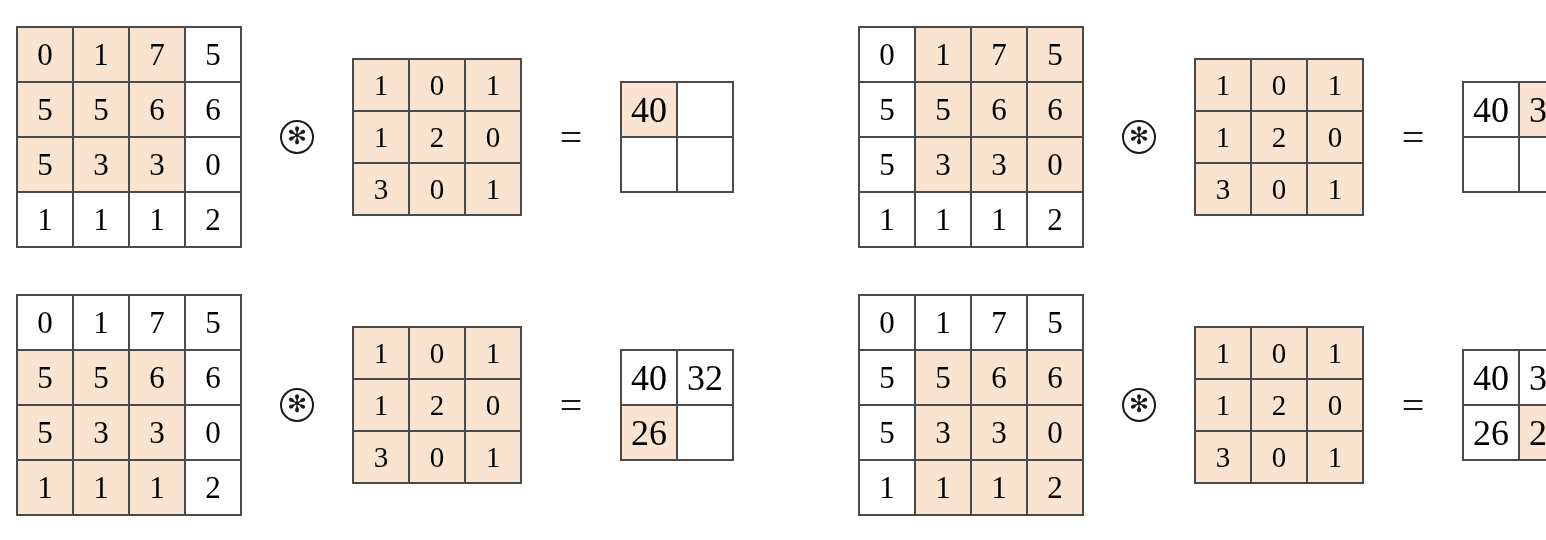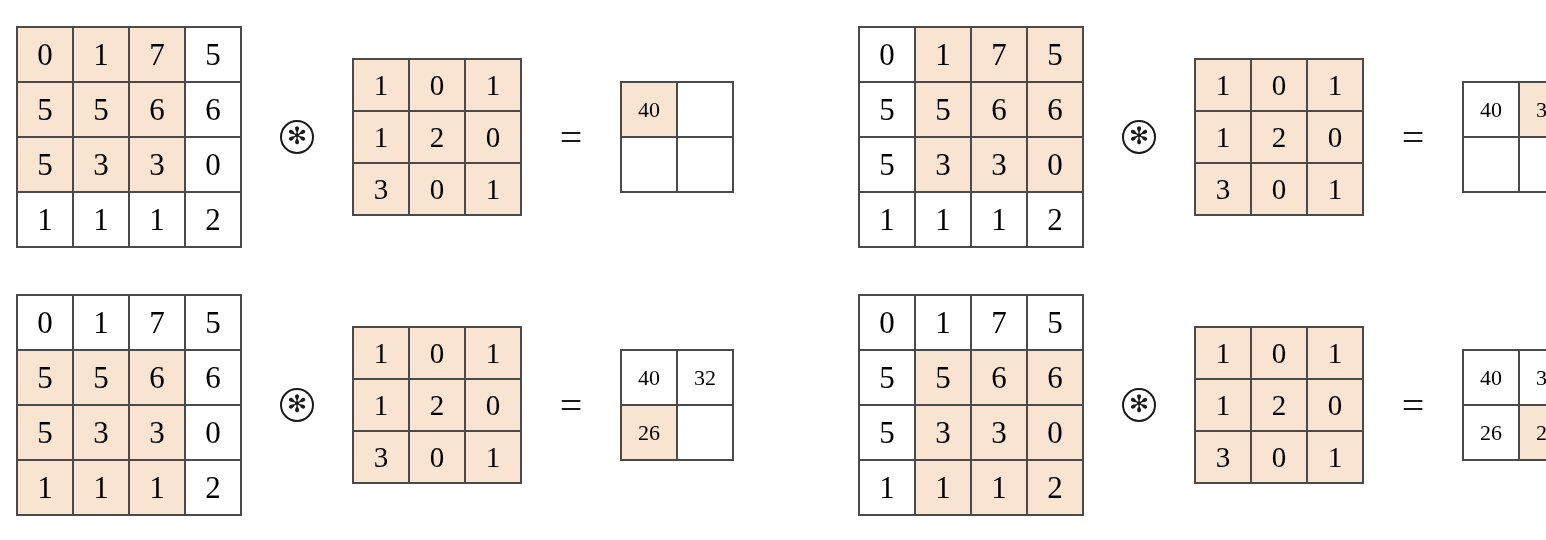--- a/index.html
+++ b/index.html
@@ -54,21 +54,21 @@
     gap: 2px;
   }
   .matrix.kernel .cell { font-size: 29px; }
 
   
   .matrix.output {
     grid-template-columns: repeat(2, 54px);
     grid-template-rows: repeat(2, 53px);
     gap: 2px;
   }
-  .matrix.output .cell { font-size: 22px; }
+  .matrix.output .cell { font-size: 36px; }
 
   
   .op {
     display: flex;
     align-items: center;
     justify-content: center;
     color: #1a1a1a;
     user-select: none;
   }
   .op-conv {

